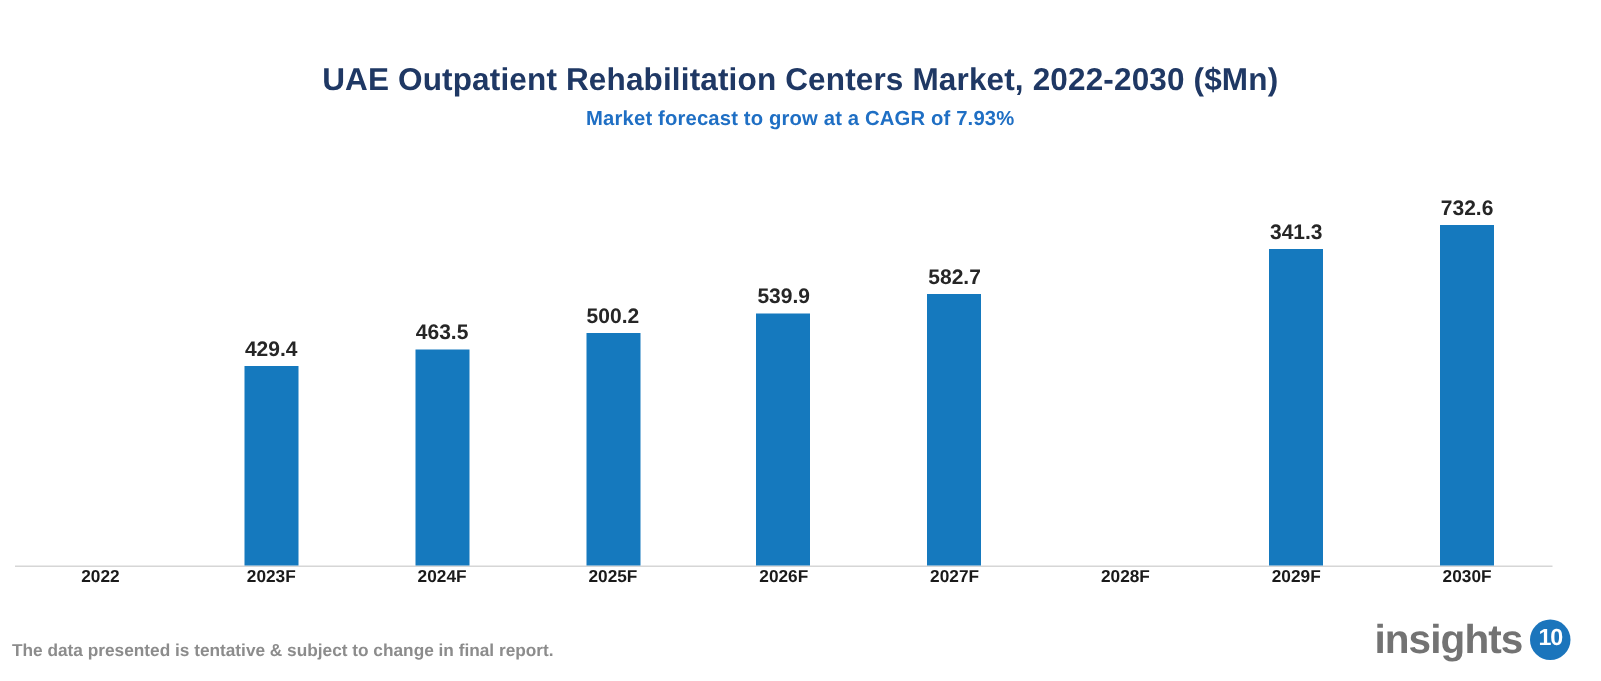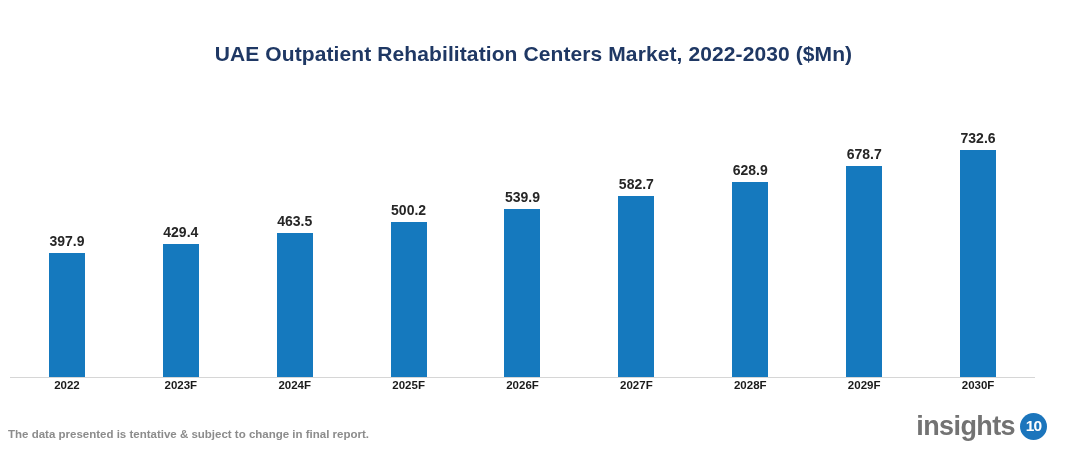--- a/index.html
+++ b/index.html
@@ -141,54 +141,47 @@
     justify-content: center;
     letter-spacing: -0.8px;
   }
 </style>
 </head>
 <body>
 
 <div id="page">
 
   <div class="title">UAE Outpatient Rehabilitation Centers Market, 2022-2030 ($Mn)</div>
+  <div class="subtitle">Market forecast to grow at a CAGR of 7.93%</div>
 
   <div id="plot">
     <div class="axis-line"></div>
-  <div class="bar-slot" style="left: 0px; width: 113.889px;">
-        <div class="bar" style="height: 123.534px; background: rgb(21, 121, 190);"></div>
-        <div class="bar-value" style="bottom: 127.534px;">397.9</div>
-      </div>
       <div class="bar-slot" style="left: 113.889px; width: 113.889px;">
         <div class="bar" style="height: 133.314px; background: rgb(21, 121, 190);"></div>
         <div class="bar-value" style="bottom: 137.314px;">429.4</div>
       </div>
       <div class="bar-slot" style="left: 227.778px; width: 113.889px;">
         <div class="bar" style="height: 143.901px; background: rgb(21, 121, 190);"></div>
         <div class="bar-value" style="bottom: 147.901px;">463.5</div>
       </div>
       <div class="bar-slot" style="left: 341.667px; width: 113.889px;">
         <div class="bar" style="height: 155.295px; background: rgb(21, 121, 190);"></div>
         <div class="bar-value" style="bottom: 159.295px;">500.2</div>
       </div>
       <div class="bar-slot" style="left: 455.556px; width: 113.889px;">
         <div class="bar" style="height: 167.62px; background: rgb(21, 121, 190);"></div>
         <div class="bar-value" style="bottom: 171.62px;">539.9</div>
       </div>
       <div class="bar-slot" style="left: 569.444px; width: 113.889px;">
         <div class="bar" style="height: 180.908px; background: rgb(21, 121, 190);"></div>
         <div class="bar-value" style="bottom: 184.908px;">582.7</div>
       </div>
-      <div class="bar-slot" style="left: 683.333px; width: 113.889px;">
-        <div class="bar" style="height: 195.252px; background: rgb(21, 121, 190);"></div>
-        <div class="bar-value" style="bottom: 199.252px;">628.9</div>
-      </div>
       <div class="bar-slot" style="left: 797.222px; width: 113.889px;">
         <div class="bar" style="height: 210.713px; background: rgb(21, 121, 190);"></div>
-        <div class="bar-value" style="bottom: 214.713px;">678.7</div>
+        <div class="bar-value" style="bottom: 214.713px;">341.3</div>
       </div>
       <div class="bar-slot" style="left: 911.111px; width: 113.889px;">
         <div class="bar" style="height: 227.447px; background: rgb(21, 121, 190);"></div>
         <div class="bar-value" style="bottom: 231.447px;">732.6</div>
       </div>
     </div>
 
   <div id="cat-axis">
       <div class="cat-label" style="left: 56.9444px;">2022</div>
       <div class="cat-label" style="left: 170.833px;">2023F</div>

